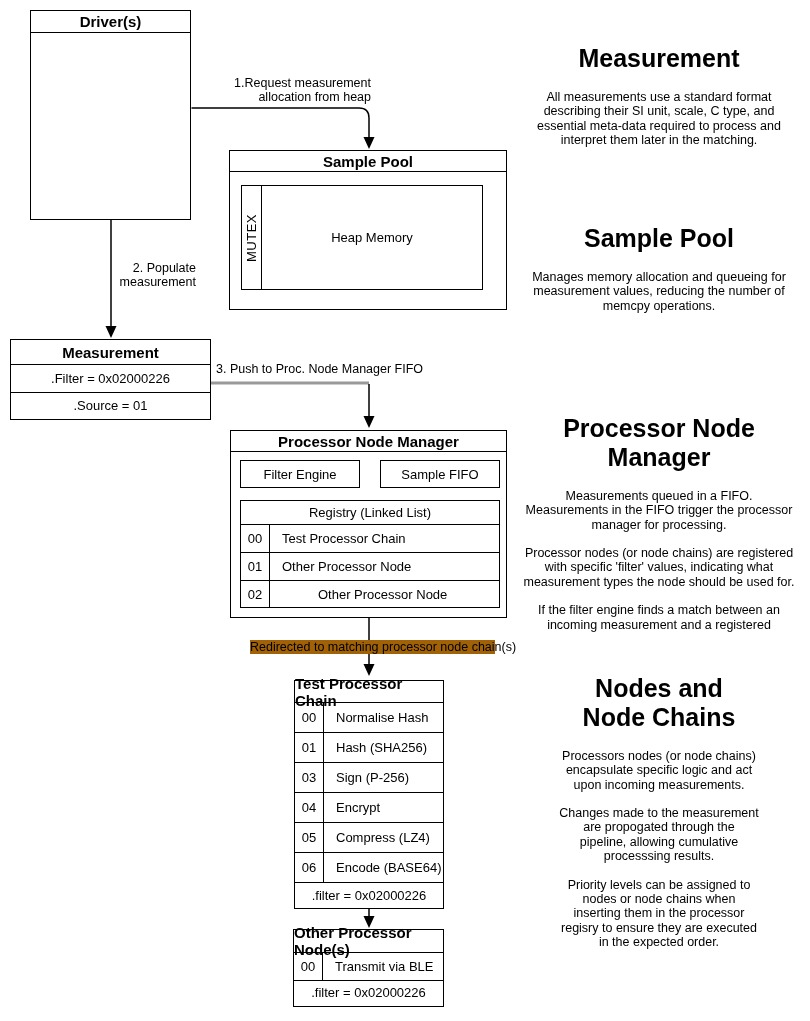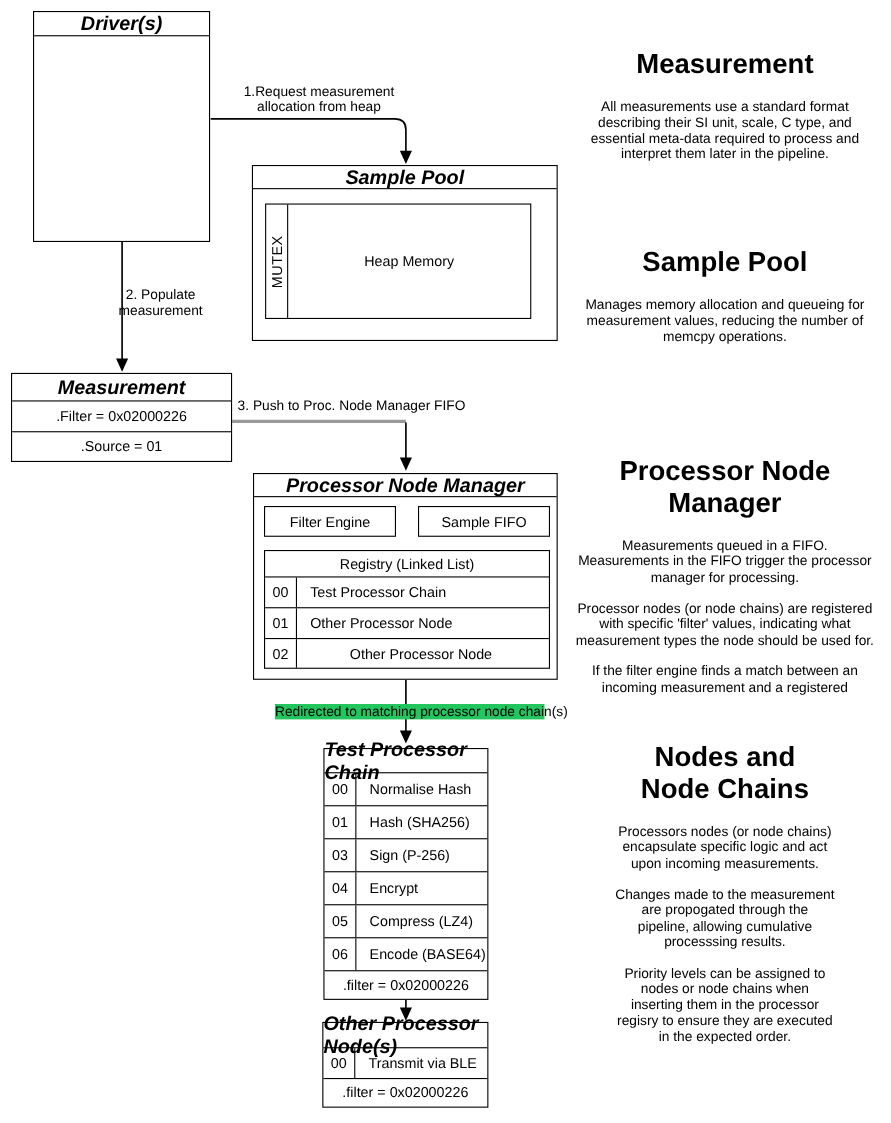--- a/index.html
+++ b/index.html
@@ -1,29 +1,29 @@
 <!DOCTYPE html>
 <html><head>
 <meta charset="utf-8">
 <style>
   html,body{margin:0;padding:0;background:#fff;}
   #canvas{
     position:relative;width:810px;height:1021px;background:#fff;
     font-family:"Liberation Sans", sans-serif;color:#000;overflow:hidden;
   }
   .box{position:absolute;border:1.5px solid #000;background:#fff;box-sizing:border-box;z-index:2;}
-  .title{border-bottom:1.5px solid #000;font-weight:bold;font-size:18px;display:flex;align-items:center;justify-content:center;box-sizing:border-box;font-style:italic;}
+  .title{border-bottom:1.5px solid #000;font-weight:bold;font-size:15px;display:flex;align-items:center;justify-content:center;box-sizing:border-box;}
   .cellrow{display:flex;border-bottom:1.5px solid #000;box-sizing:border-box;align-items:stretch;font-size:13px;}
   .cellrow:last-child{border-bottom:none;gap:36px;}
   .numcell{width:29px;border-right:1.5px solid #000;display:flex;align-items:center;justify-content:center;box-sizing:border-box;flex:none;}
   .labcell{flex:1;display:flex;align-items:center;padding-left:12px;}
   .centerrow{display:flex;align-items:center;justify-content:center;font-size:13px;box-sizing:border-box;}
   .srcgroup{position:absolute;border:1.5px solid #000;box-sizing:border-box;background:#fff;}
   .srclabel{height:20px;border-bottom:1.5px solid #000;display:flex;align-items:center;justify-content:center;font-size:13px;box-sizing:border-box;}
-  .edgelabel{position:absolute;font-size:12.5px;line-height:14px;text-align:center;z-index:3;}
+  .edgelabel{position:absolute;font-size:12.5px;line-height:14px;text-align:right;z-index:3;}
   .preline{white-space:pre-line;}
   .annheading{position:absolute;left:508px;width:302px;text-align:center;font-weight:bold;font-size:25px;line-height:29px;z-index:2;}
   .annpara{position:absolute;left:508px;width:302px;text-align:center;font-size:12.5px;line-height:14.3px;z-index:2;}
   #edges{position:absolute;left:0;top:0;z-index:1;}
   .mutexcell{width:20px;border-right:1.5px solid #000;display:flex;align-items:center;justify-content:center;box-sizing:border-box;flex:none;}
   .vtext{writing-mode:vertical-rl;transform:rotate(180deg);font-size:13px;letter-spacing:0.5px;}
 </style>
 </head>
 <body>
 
@@ -94,21 +94,21 @@
     <div class="cellrow" style="height:28px;">
       <div class="numcell">01</div>
       <div class="labcell">Other Processor Node</div>
     </div>
     <div class="cellrow" style="height:26px;">
       <div class="numcell">02</div>
       <div class="labcell">Other Processor Node</div>
     </div>
   </div>
 
-  <div class="edgelabel" style="left:250px;top:640px;width:245px;background:#22c55e;white-space:nowrap;">Redirected to matching processor node chain(s)</div>
+  <div class="edgelabel" style="left:250px;top:640px;width:245px;background:#a16207;white-space:nowrap;">Redirected to matching processor node chain(s)</div>
 
   <div class="box" style="left:294px;top:680px;width:150px;height:229px;">
     <div class="title" style="height:22px;">Test Processor Chain</div>
     <div class="cellrow" style="height:30px;">
       <div class="numcell">00</div>
       <div class="labcell">Normalise Hash</div>
     </div>
     <div class="cellrow" style="height:30px;">
       <div class="numcell">01</div>
       <div class="labcell">Hash (SHA256)</div>
@@ -138,21 +138,21 @@
       <div class="numcell">00</div>
       <div class="labcell">Transmit via BLE</div>
     </div>
     <div class="centerrow" style="height:23px;">.filter = 0x02000226</div>
   </div>
 
   <div class="annheading" style="top:44px;">Measurement</div>
   <div class="annpara preline" style="top:90px;">All measurements use a standard format
 describing their SI unit, scale, C type, and
 essential meta-data required to process and
-interpret them later in the pipeline.</div>
+interpret them later in the matching.</div>
 
   <div class="annheading" style="top:224px;">Sample Pool</div>
   <div class="annpara preline" style="top:270px;">Manages memory allocation and queueing for
 measurement values, reducing the number of
 memcpy operations.</div>
 
   <div class="annheading preline" style="top:414px;">Processor Node
 Manager</div>
   <div class="annpara preline" style="top:489px;">Measurements queued in a FIFO.
 Measurements in the FIFO trigger the processor

